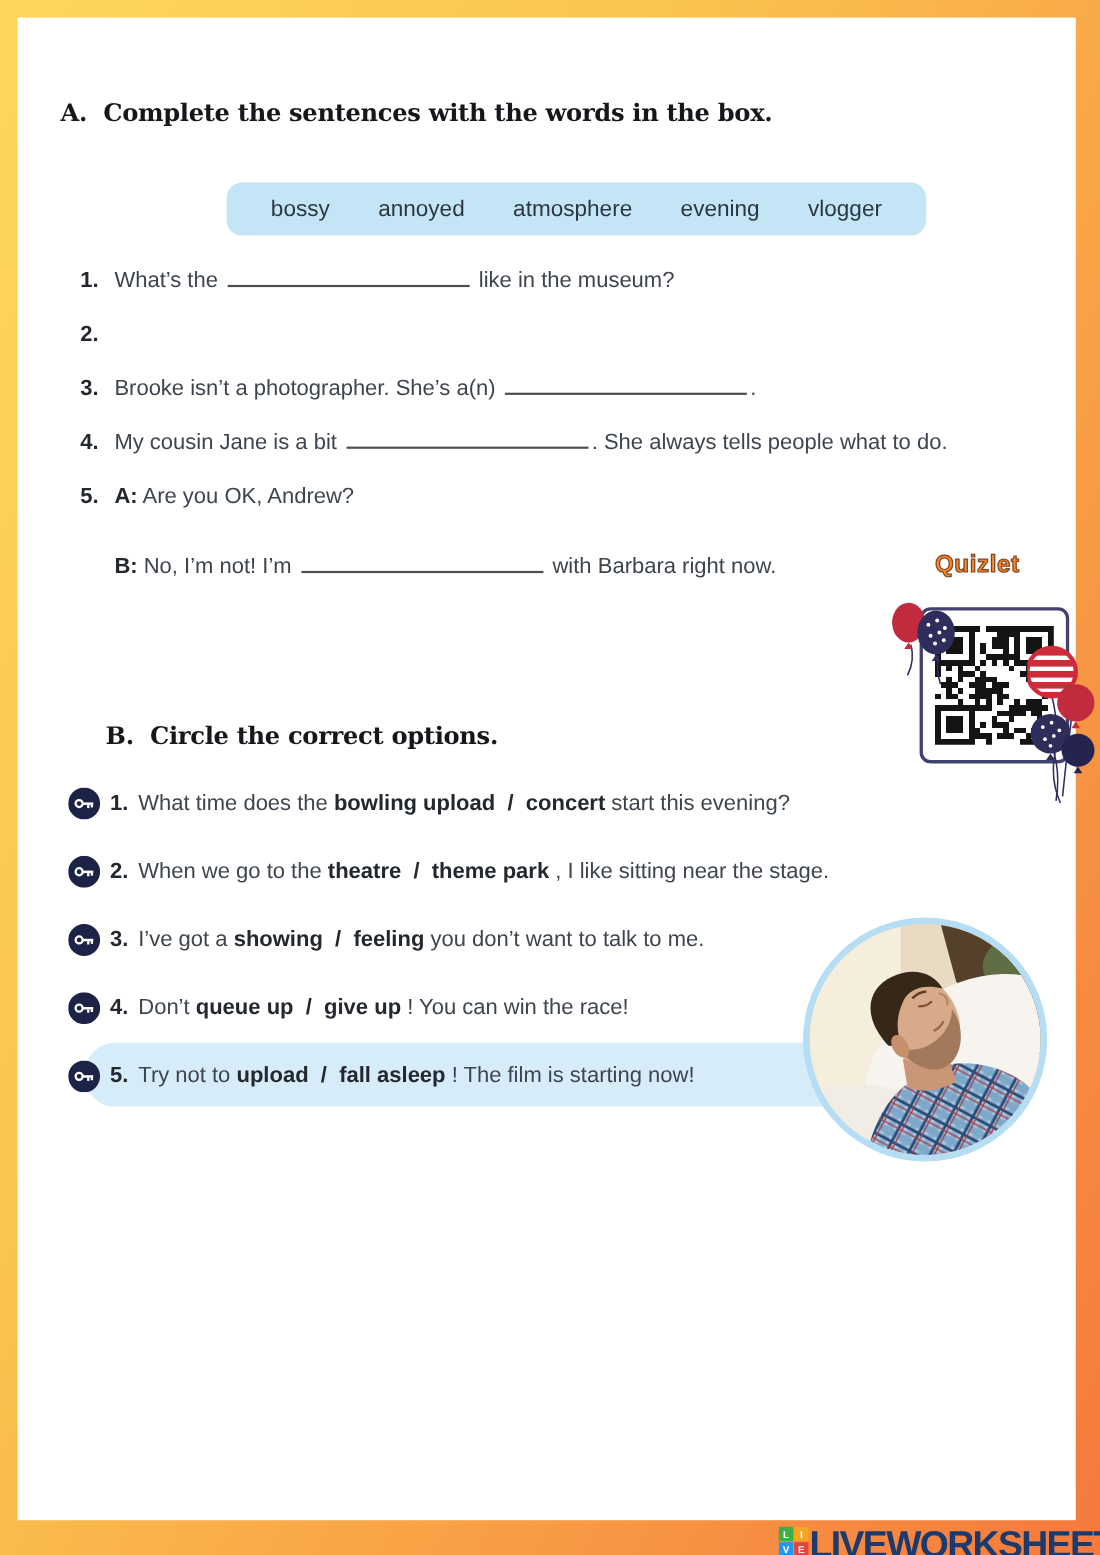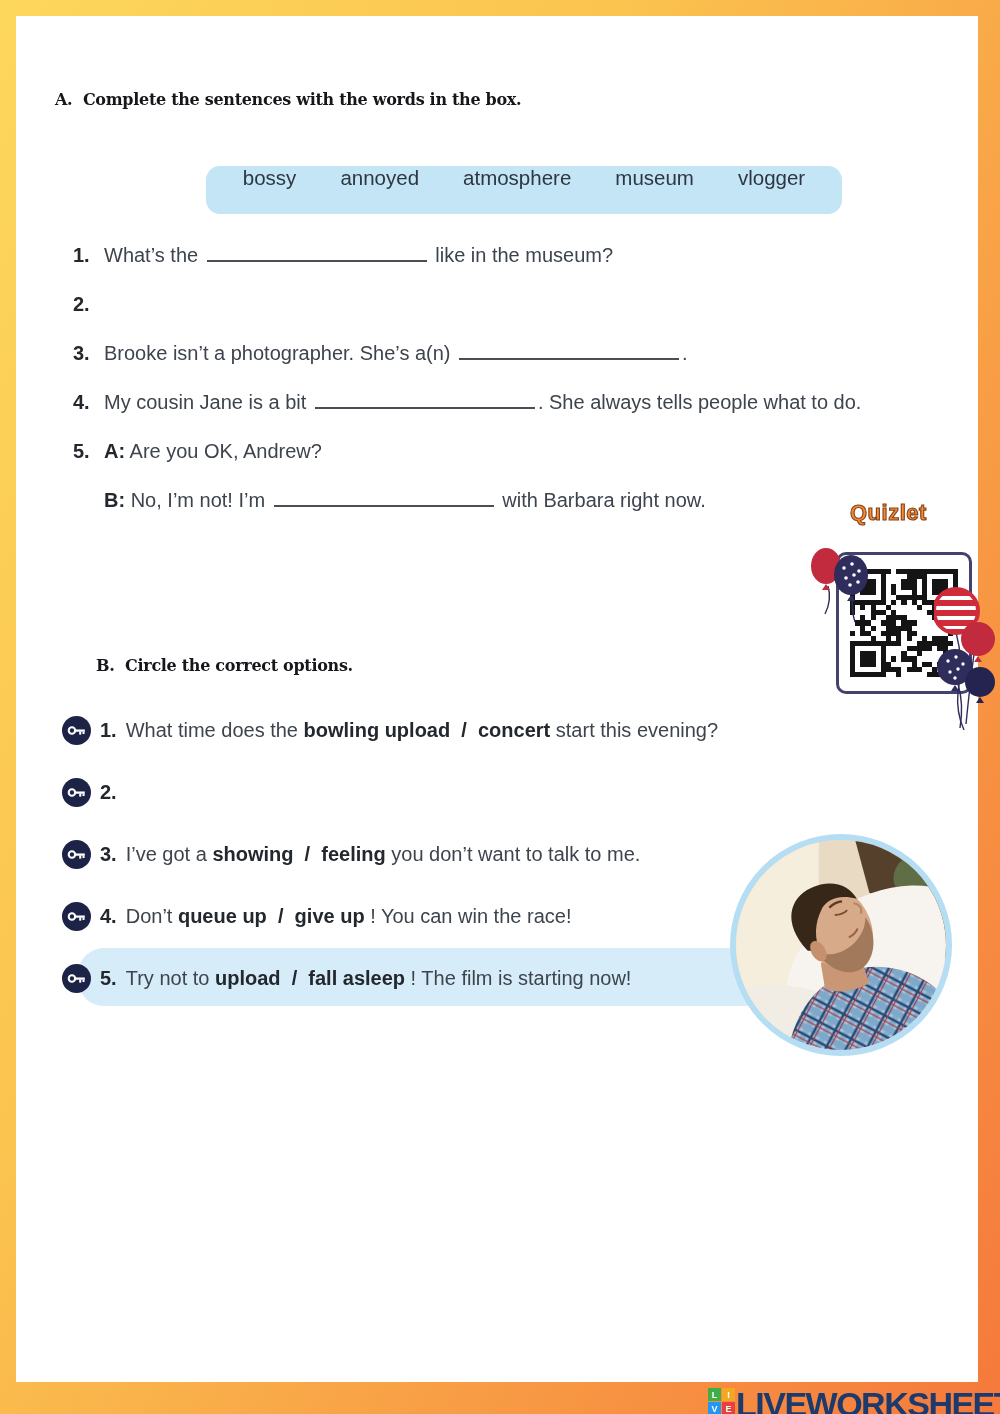--- a/index.html
+++ b/index.html
@@ -7,27 +7,27 @@
     width:1000px;height:1414px;position:relative;overflow:hidden;
     font-family:"Liberation Sans",sans-serif;
     background:linear-gradient(118deg,var(--frame-yellow,#fdd75c) 0%,#fbc44f 35%,var(--frame-orange,#f5793c) 100%);
   }
   .page{
     position:absolute;left:16px;top:16px;width:962px;height:1366px;
     background:#ffffff;
   }
   .abs{position:absolute;}
   .title{
-    font-family:"DejaVu Serif",serif;font-weight:bold;font-size:16px;
+    font-family:"DejaVu Serif",serif;font-weight:bold;font-size:22px;
     color:#15171a;letter-spacing:-0.3px;white-space:pre;
   }
   .word-box{
     left:190px;top:150px;width:636px;height:48px;border-radius:14px;
     background:var(--word-box-bg,#c3e5f6);
-    display:flex;justify-content:center;gap:44px;
+    display:flex;align-items:center;justify-content:center;gap:44px;
   }
   .word{font-size:20.5px;color:#2d3742;}
   .a-row{
     left:57px;display:flex;align-items:baseline;width:900px;
     font-size:20px;color:var(--body-ink,#3d444d);
   }
   .a-row .num{display:inline-block;min-width:31px;font-weight:bold;color:var(--bold-ink,#23272e);}
   .txt{white-space:pre;}
   .bold-seg{font-weight:bold;color:var(--bold-ink,#23272e);}
   .blank{
@@ -79,21 +79,21 @@
 <body style="--frame-yellow: #fdd75c; --frame-orange: #f5793c; --word-box-bg: #c3e5f6; --highlight-bg: #d7ecf9; --key-icon-bg: #1d2347; --quizlet-orange: #f6882f; --brand-navy: #1c3a6e; --body-ink: #3d444d; --bold-ink: #23272e;">
 
 <div class="page">
 
   <div class="abs title" style="left:39px;top:74px;">A.  Complete the sentences with the words in the box.</div>
 
   <div class="abs word-box">
       <span class="word">bossy</span>
       <span class="word">annoyed</span>
       <span class="word">atmosphere</span>
-      <span class="word">museum</span>
+      <span class="word">evening</span>
       <span class="word">vlogger</span>
     </div>
 
   <div>
       <div class="abs a-row" style="top: 228px;">
         <span class="num">1.</span>
         <span class="txt">What’s the <span class="blank"></span> like in the museum?</span>
       </div>
       <div class="abs a-row" style="top: 277px;">
         <span class="num">2.</span>
@@ -103,21 +103,21 @@
         <span class="txt">Brooke isn’t a photographer. She’s a(n) <span class="blank"></span>.</span>
       </div>
       <div class="abs a-row" style="top: 375px;">
         <span class="num">4.</span>
         <span class="txt">My cousin Jane is a bit <span class="blank"></span>. She always tells people what to do.</span>
       </div>
       <div class="abs a-row" style="top: 424px;">
         <span class="num">5.</span>
         <span class="txt"><span class="bold-seg">A:</span> Are you OK, Andrew?</span>
       </div>
-      <div class="abs a-row" style="top: 473px;">
+      <div class="abs a-row" style="top: 488px;">
         <span class="num"></span>
         <span class="txt"><span class="bold-seg">B:</span> No, I’m not! I’m <span class="blank"></span> with Barbara right now.</span>
       </div>
     </div>
 
   <div class="abs quizlet">Quizlet</div>
 
   <div class="abs qr-box">
     <svg id="qr-svg" width="108" height="108" viewBox="0 0 21 21" shape-rendering="crispEdges">
         <rect x="0" y="0" width="1" height="1" fill="#141414"></rect>
@@ -397,20 +397,21 @@
       </div>
       <div class="abs b-row" style="top: 762px;">
         <svg class="key-icon" viewBox="0 0 28 28">
           <circle cx="14" cy="14" r="14" style="fill:var(--key-icon-bg,#1d2347)"></circle>
           <circle cx="9.6" cy="14" r="3.1" fill="none" stroke="#fff" stroke-width="2"></circle>
           <rect x="12.6" y="13" width="9.4" height="2.2" fill="#fff"></rect>
           <rect x="16.6" y="15" width="2" height="3" fill="#fff"></rect>
           <rect x="19.8" y="15" width="2" height="2.4" fill="#fff"></rect>
         </svg>
         <span class="num">2.</span>
+        <span class="txt">When we go to the <span class="bold-seg">theatre  /  theme park</span> , I like sitting near the stage.</span>
       </div>
       <div class="abs b-row" style="top: 824px;">
         <svg class="key-icon" viewBox="0 0 28 28">
           <circle cx="14" cy="14" r="14" style="fill:var(--key-icon-bg,#1d2347)"></circle>
           <circle cx="9.6" cy="14" r="3.1" fill="none" stroke="#fff" stroke-width="2"></circle>
           <rect x="12.6" y="13" width="9.4" height="2.2" fill="#fff"></rect>
           <rect x="16.6" y="15" width="2" height="3" fill="#fff"></rect>
           <rect x="19.8" y="15" width="2" height="2.4" fill="#fff"></rect>
         </svg>
         <span class="num">3.</span>

